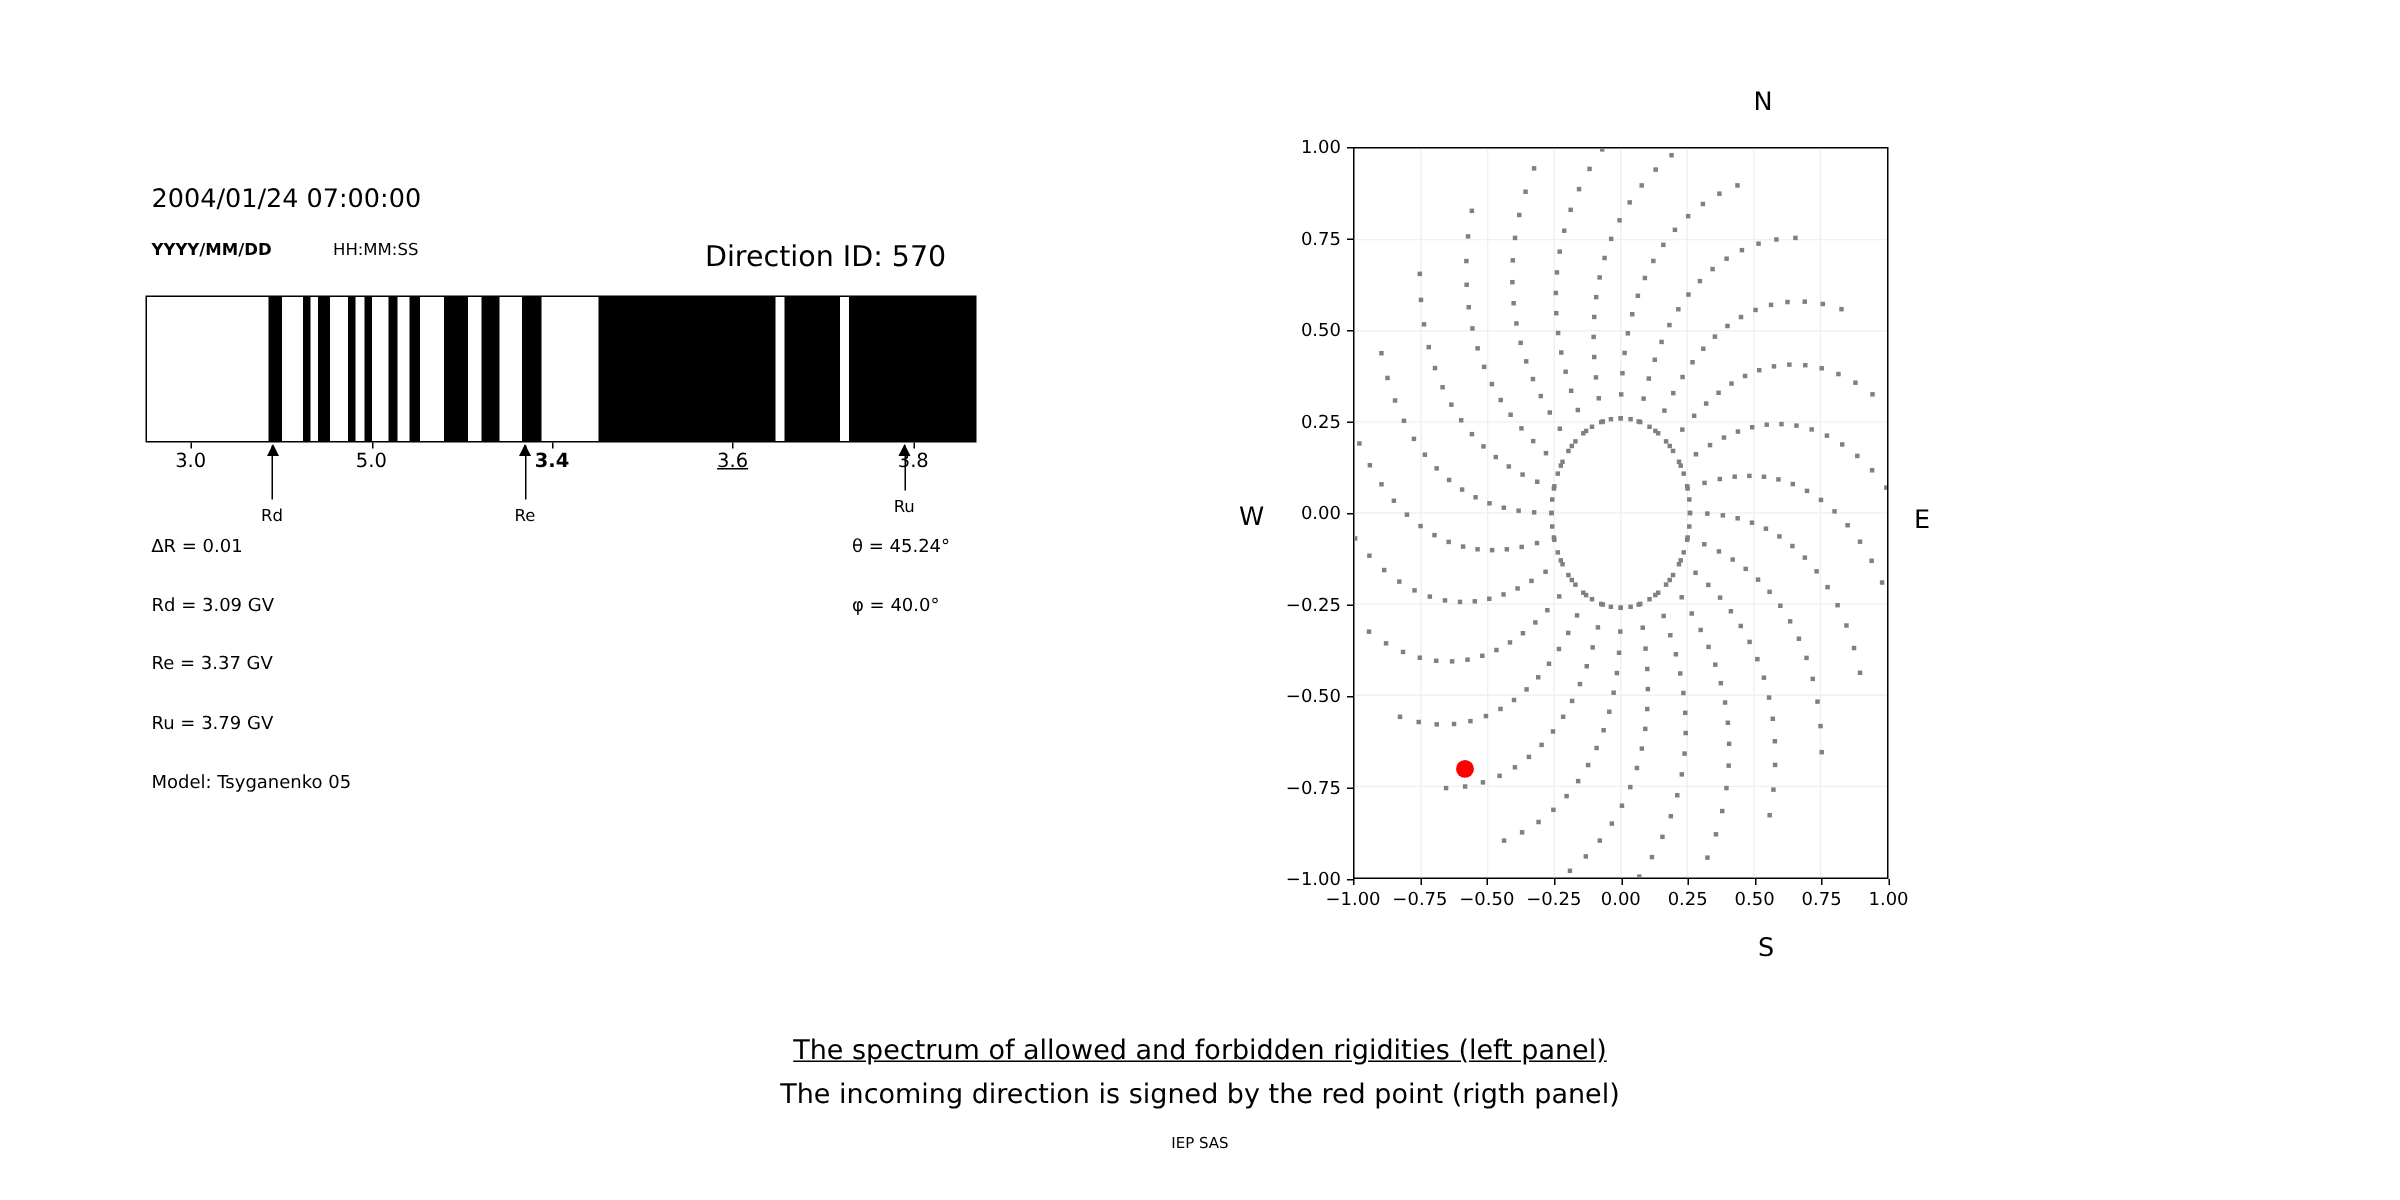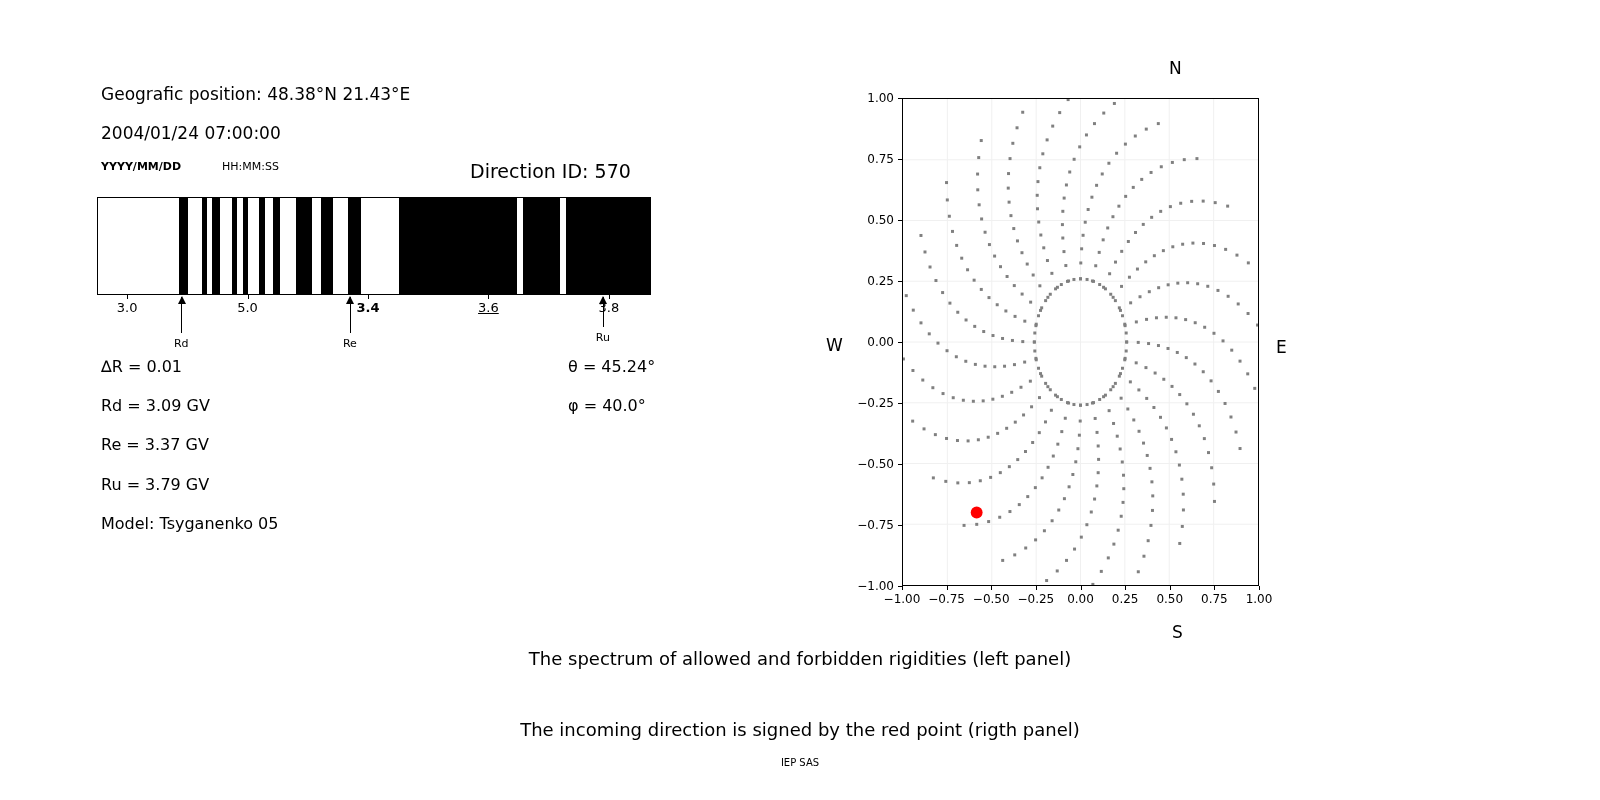--- a/index.html
+++ b/index.html
@@ -93,21 +93,21 @@
   .marker-label {
     position: absolute;
     font-size: 11px;
     transform: translateX(-50%);
     white-space: nowrap;
   }
 
   
   .param {
     position: absolute;
-    font-size: 16px;
+    font-size: 12px;
     white-space: nowrap;
   }
   .param-left  { left: 101px; }
   .param-right { left: 568px; }
 
   
   #right-panel {
     position: absolute;
     left: 800px; top: 0;
     width: 800px; height: 680px;
@@ -153,36 +153,35 @@
   }
 
   
   .caption {
     position: absolute;
     width: 1600px;
     text-align: center;
     font-size: 18px;
     white-space: nowrap;
   }
-  #caption-line1 { top: 648px; }
+  #caption-line1 { top: 690px; text-decoration: underline; }
   #caption-line2 { top: 719px; }
   #footer-credit {
     position: absolute;
     width: 1600px;
     text-align: center;
     top: 757px;
     font-size: 10px;
   }
 </style>
 </head>
 <body>
 
 <div id="left-panel">
 
-  <div class="meta-line" id="geo-position">Geografic position: 48.38°N 21.43°E</div>
 
   <div class="meta-line" id="datetime">2004/01/24 07:00:00</div>
 
   <div class="meta-line" id="fmt-date">YYYY/MM/DD</div>
 
   <div class="meta-line" id="fmt-time">HH:MM:SS</div>
 
   <div class="meta-line" id="direction-id">Direction ID: 570</div>
 
   <div id="spectrum-wrap">

